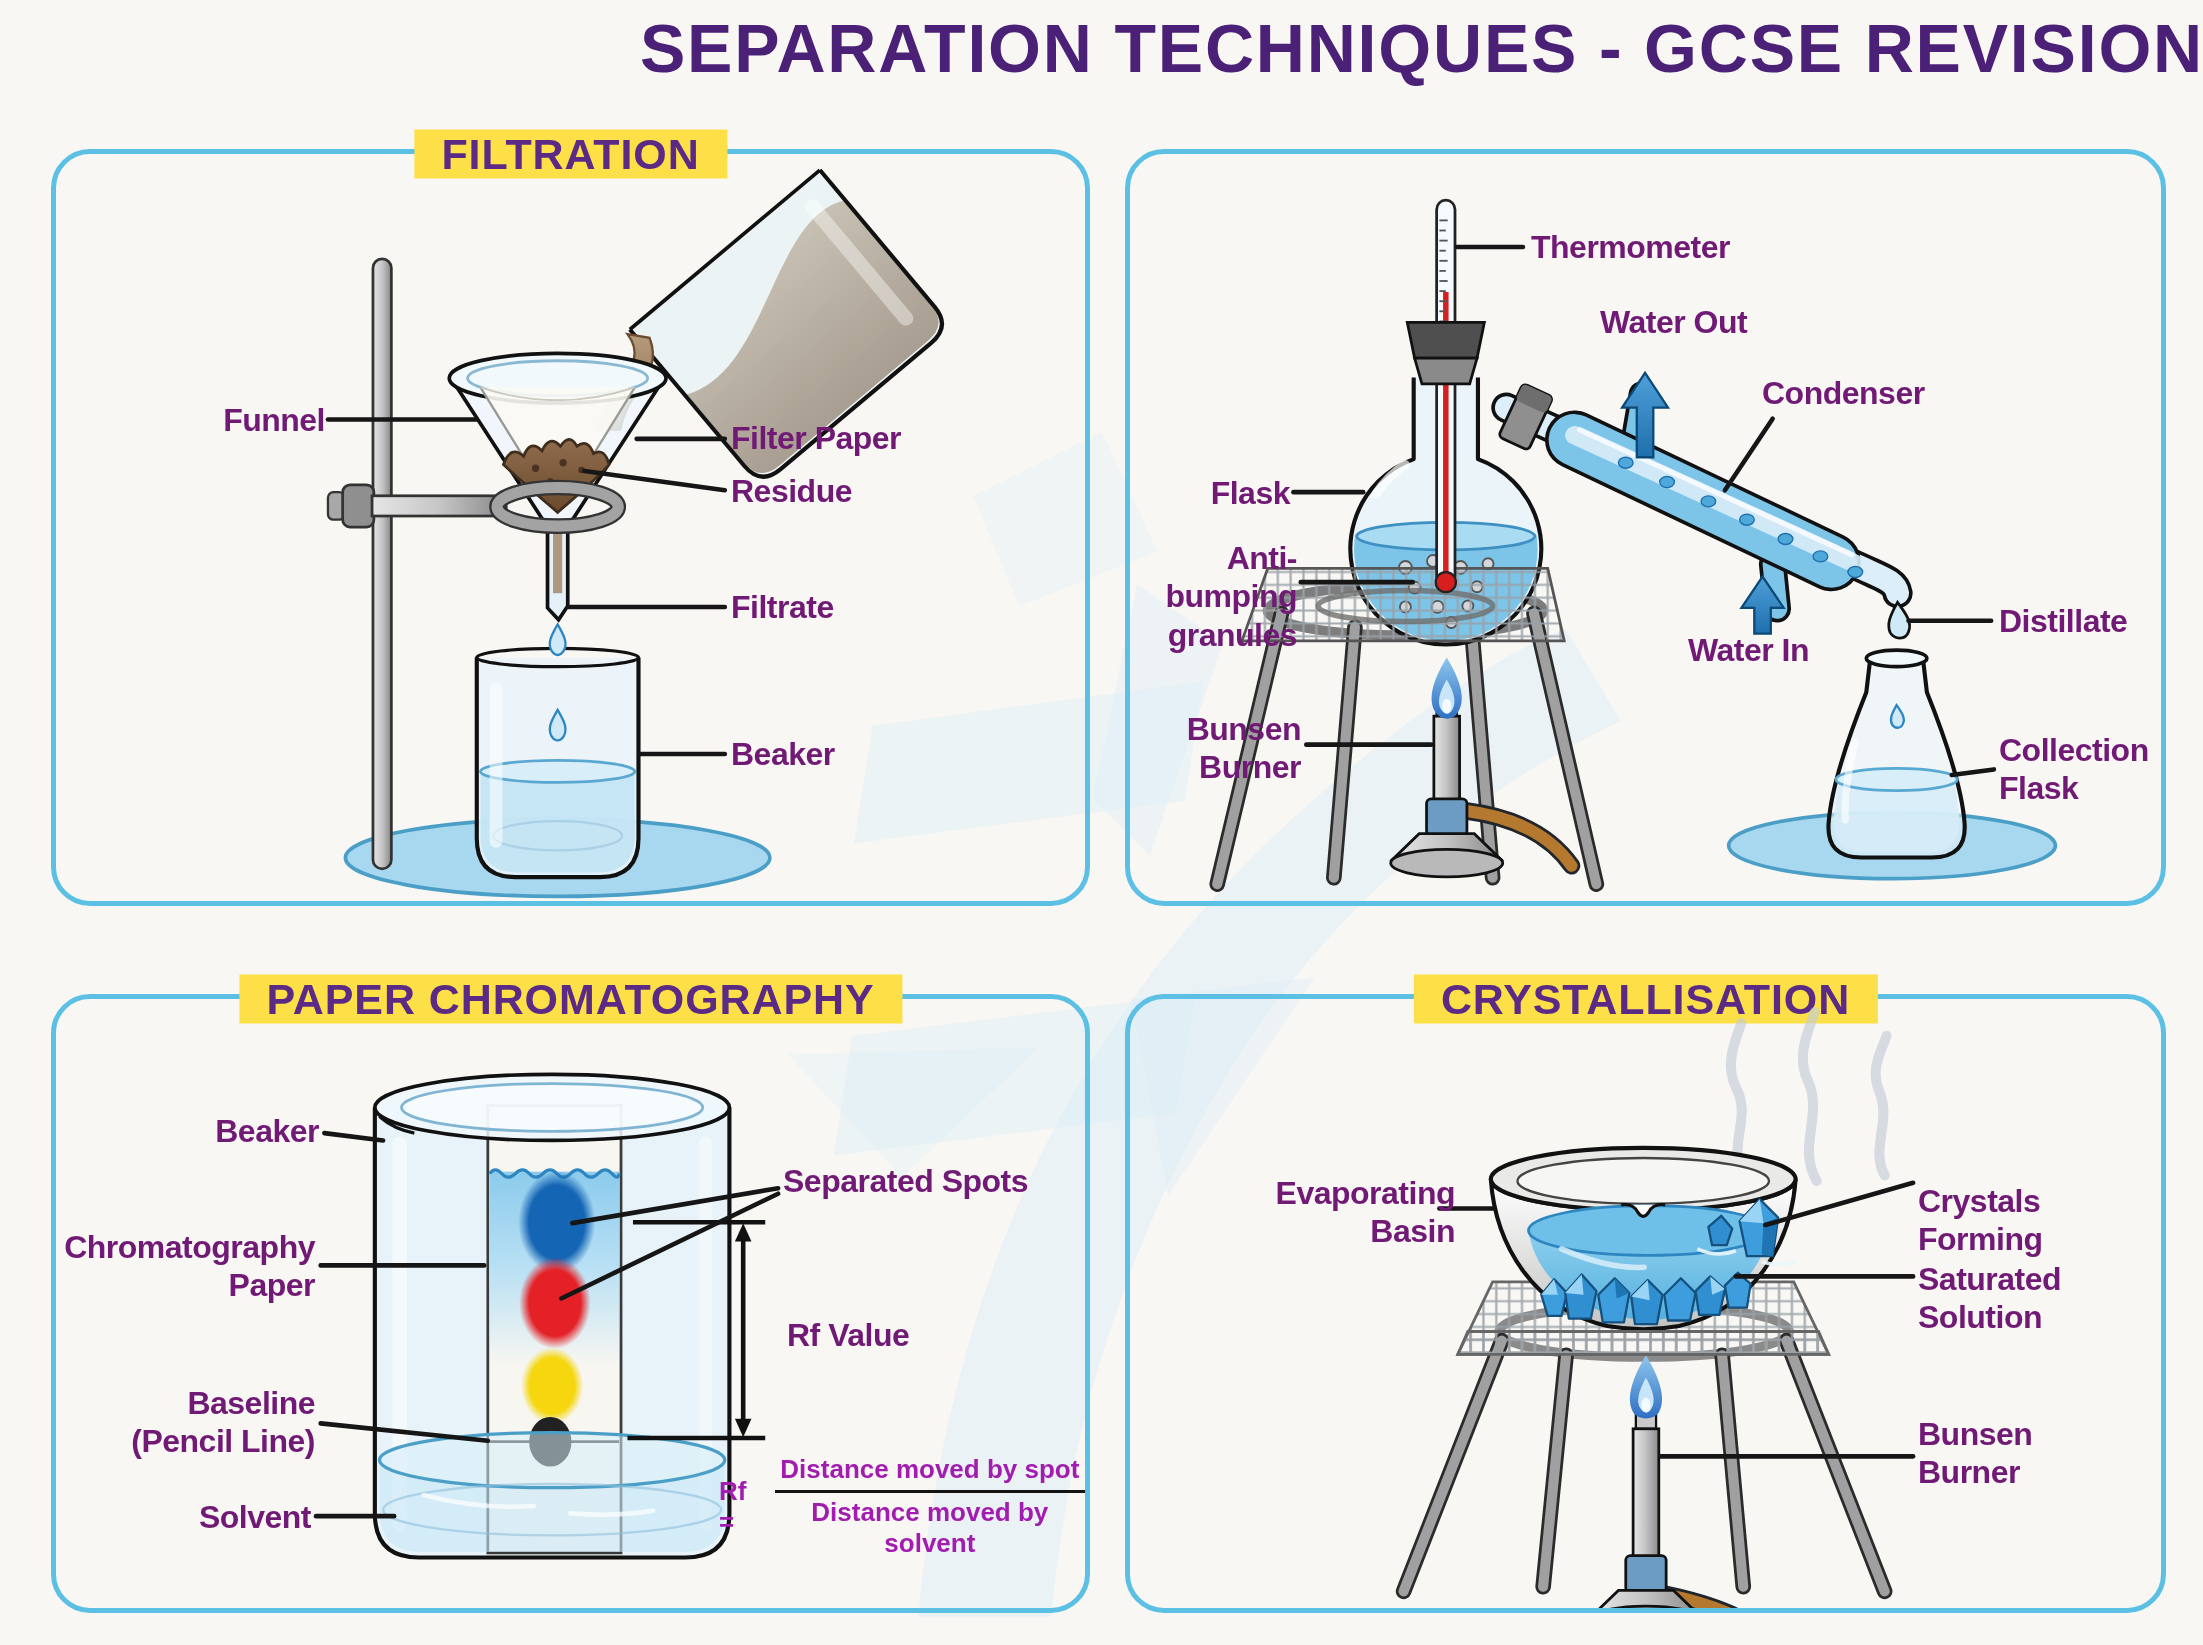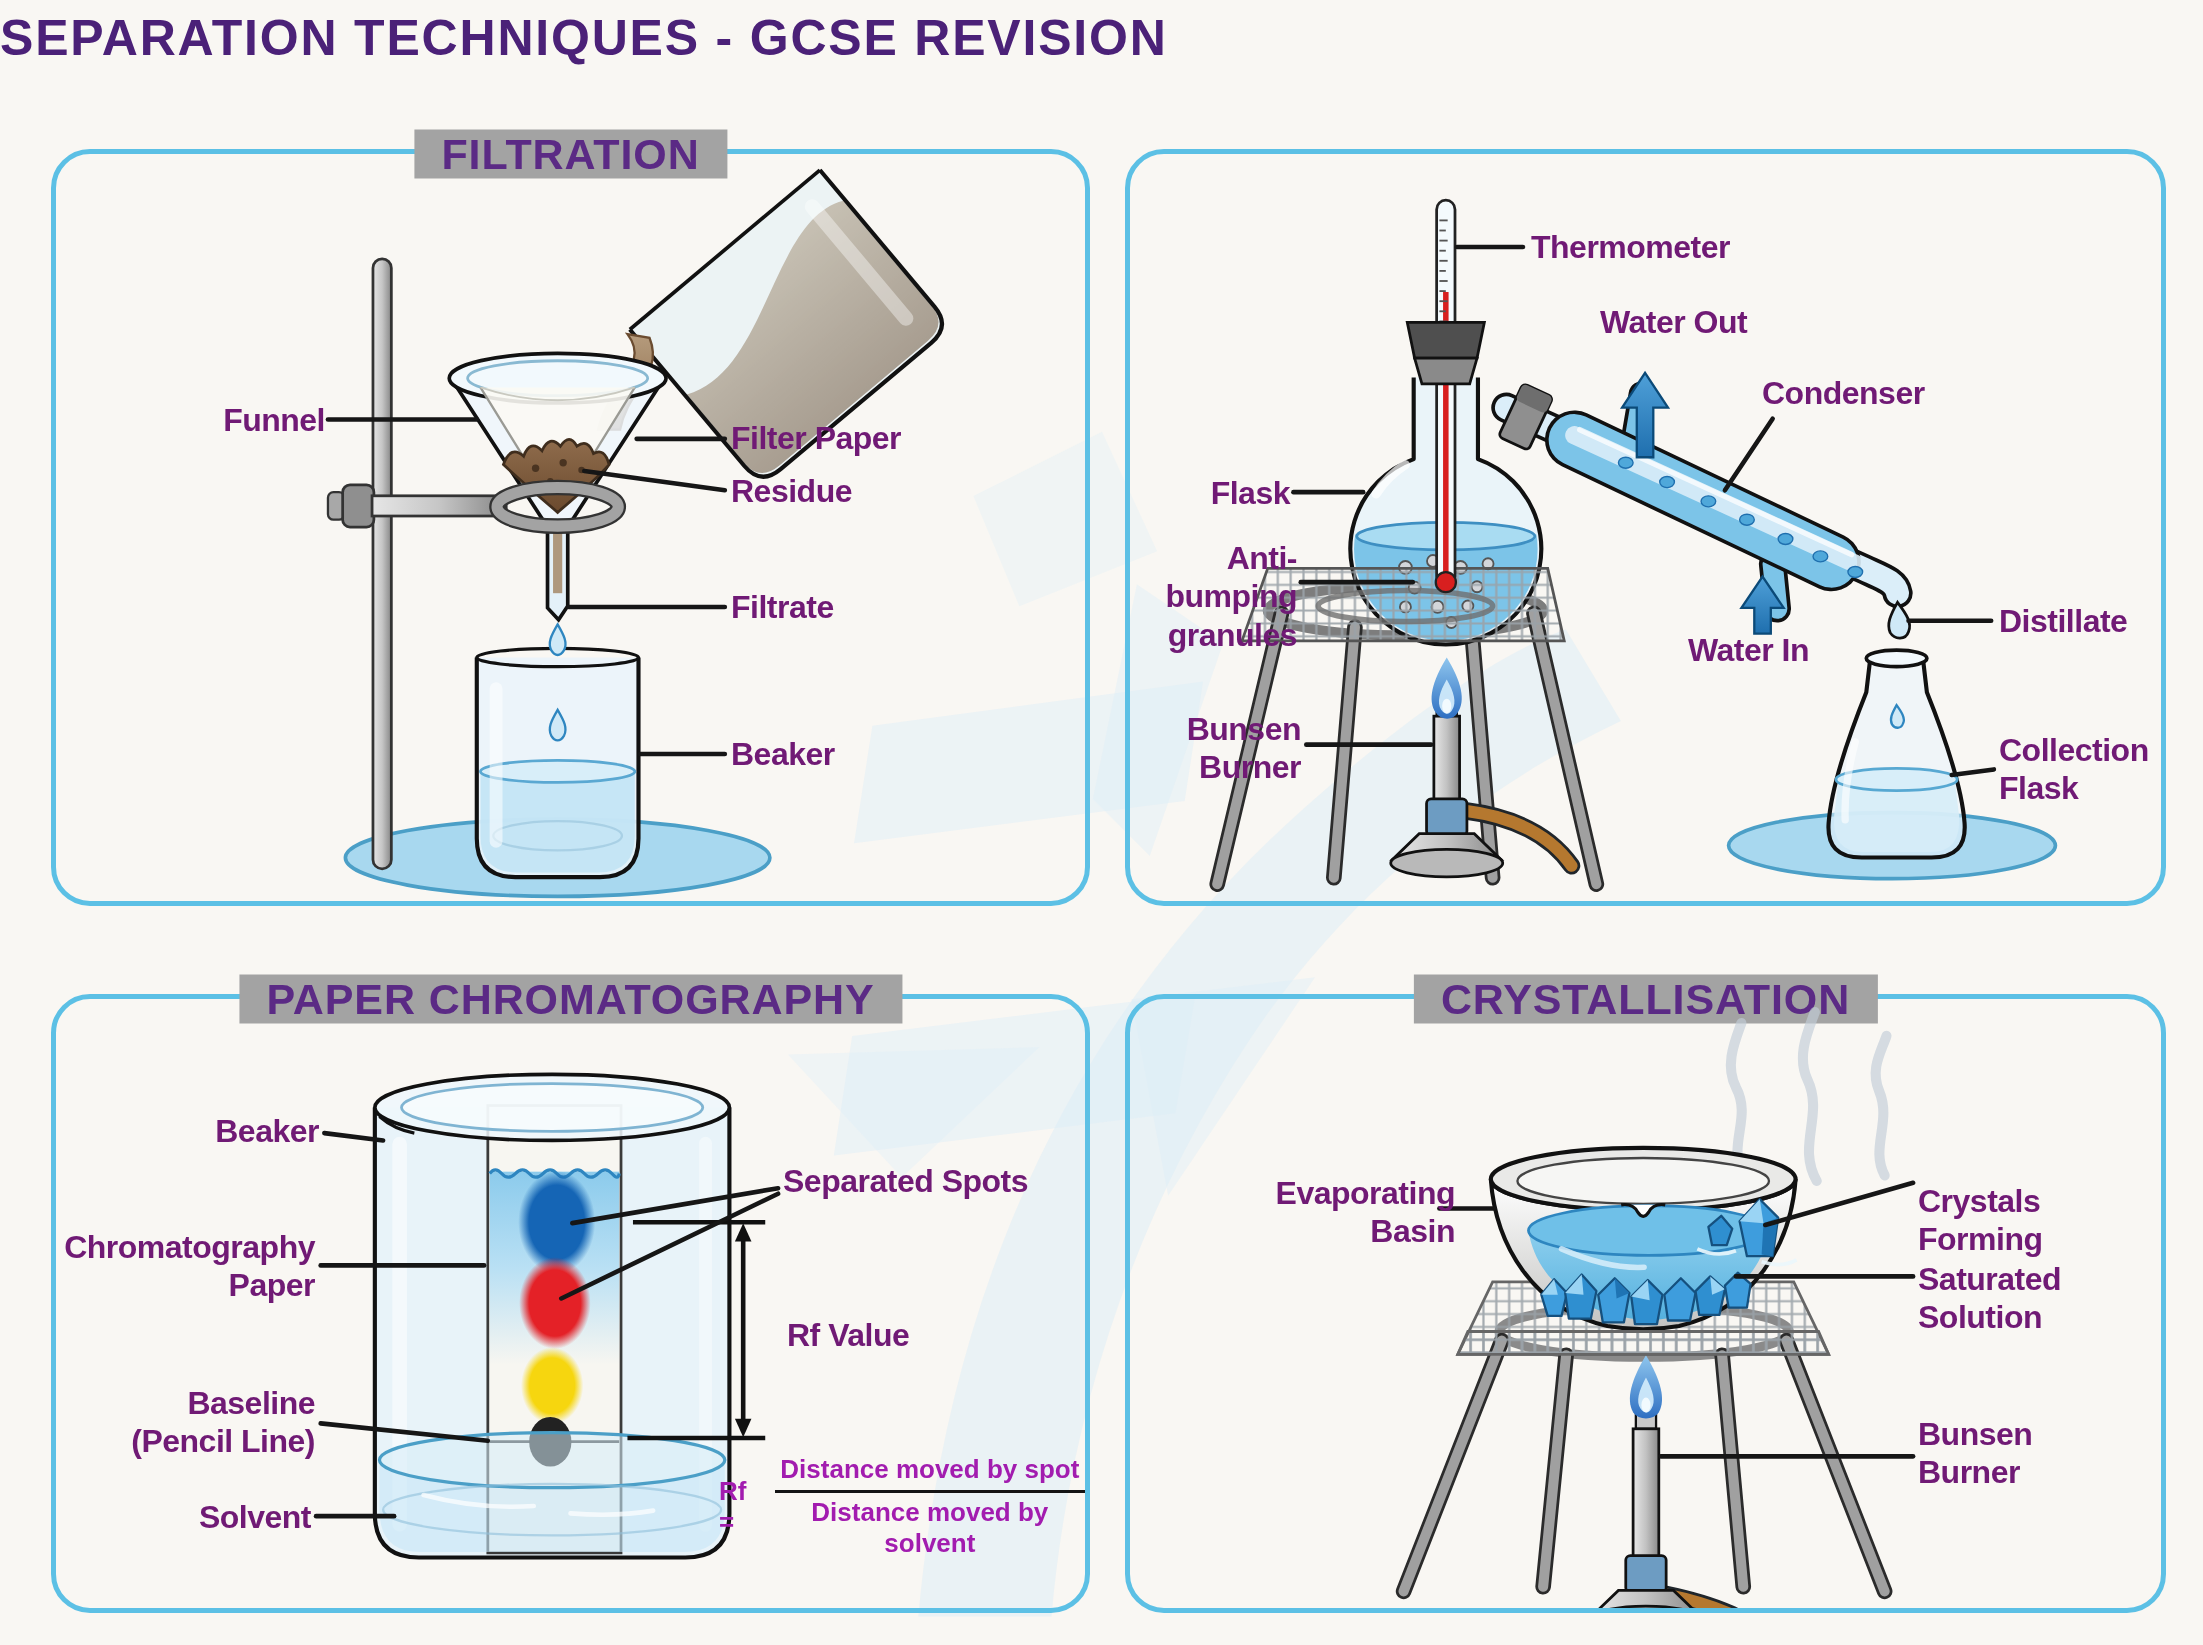--- a/index.html
+++ b/index.html
@@ -1,23 +1,23 @@
 <!DOCTYPE html>
 <html style="font-size:14.7px"><head>
 <meta charset="utf-8">
 <style>
   html,body{margin:0;padding:0;}
   .page{position:relative;width:2204px;height:1646px;background:#f9f7f3;overflow:hidden;
         font-family:"Liberation Sans","DejaVu Sans",sans-serif;}
   .watermark{position:absolute;left:0;top:0;width:2204px;height:1646px;z-index:0;}
-  .main-title{position:absolute;left:0;top:9.2px;width:2204px;text-align:left;z-index:2;
-        font-size:50px;font-weight:800;letter-spacing:1.8px;color:#4b2178;}
+  .main-title{position:absolute;left:0;top:9.2px;width:2204px;text-align:right;z-index:2;
+        font-size:68px;font-weight:800;letter-spacing:1.8px;color:#4b2178;}
   .panel{position:absolute;border:5.5px solid #5cc0e5;border-radius:39px;z-index:1;background:transparent;}
   .panel-title{position:absolute;left:50%;top:0;transform:translate(-50%,-50%);
-        background:#a3a3a3;padding:0 27.5px;white-space:nowrap;
+        background:#fde047;padding:0 27.5px;white-space:nowrap;
         font-size:43px;font-weight:800;letter-spacing:0.9px;color:#5b2a85;}
   .panel svg{position:absolute;left:0;top:0;width:100%;height:100%;}
   .lbl{position:absolute;font-size:32px;font-weight:700;line-height:1.2;color:#701a75;
         white-space:pre-line;letter-spacing:-0.5px;z-index:3;}
   .r{text-align:right;}
   .formula{position:absolute;left:663px;top:455px;display:flex;align-items:center;gap:11px;z-index:3;
         font-size:26px;font-weight:700;color:#a21caf;}
   .formula .frac{text-align:center;}
   .formula .num{padding:0 5.5px 4.6px 5.5px;border-bottom:3.7px solid #141414;}
   .formula .den{padding:4.6px 5.5px 0 5.5px;}

